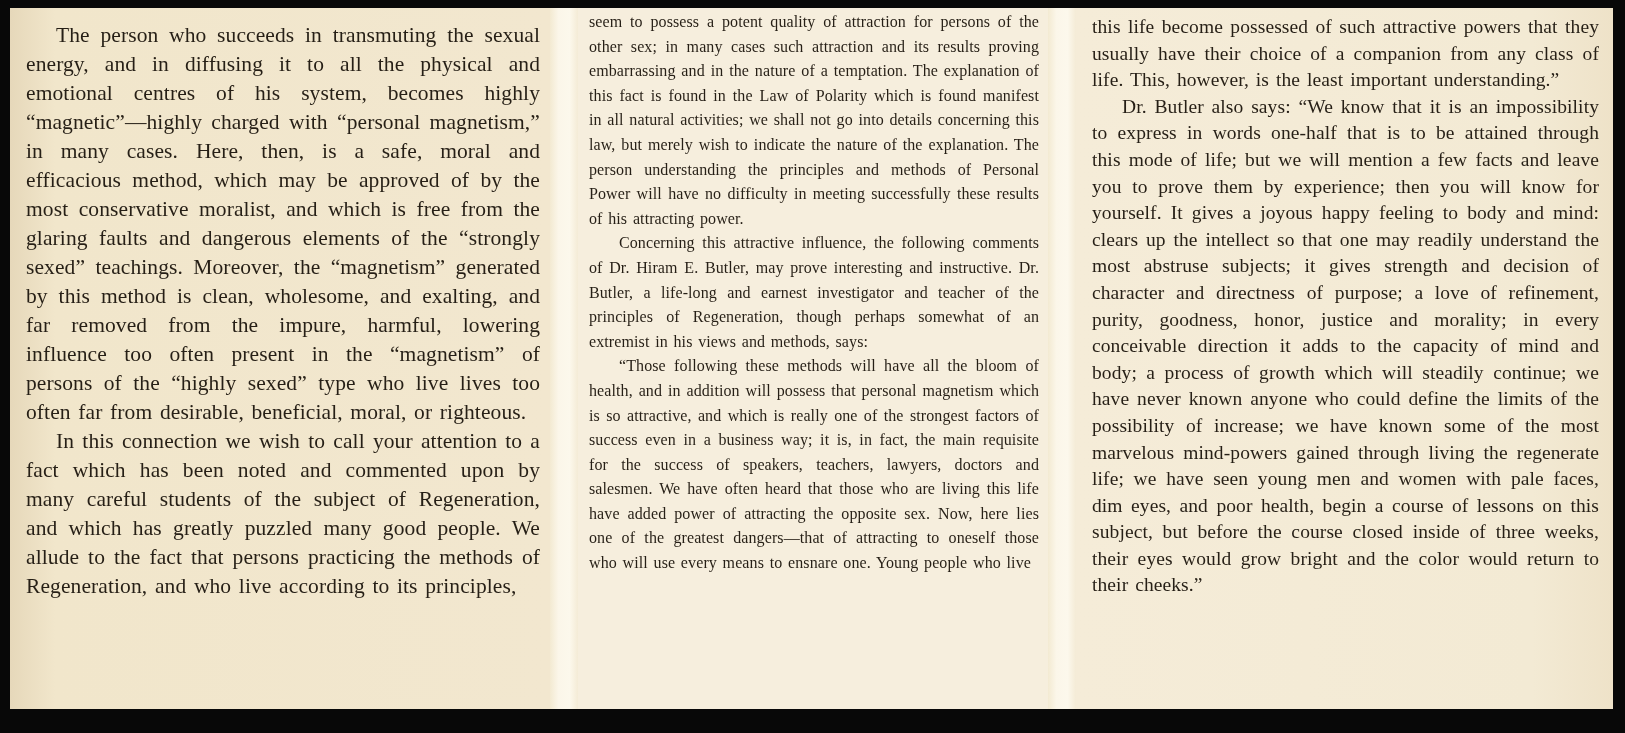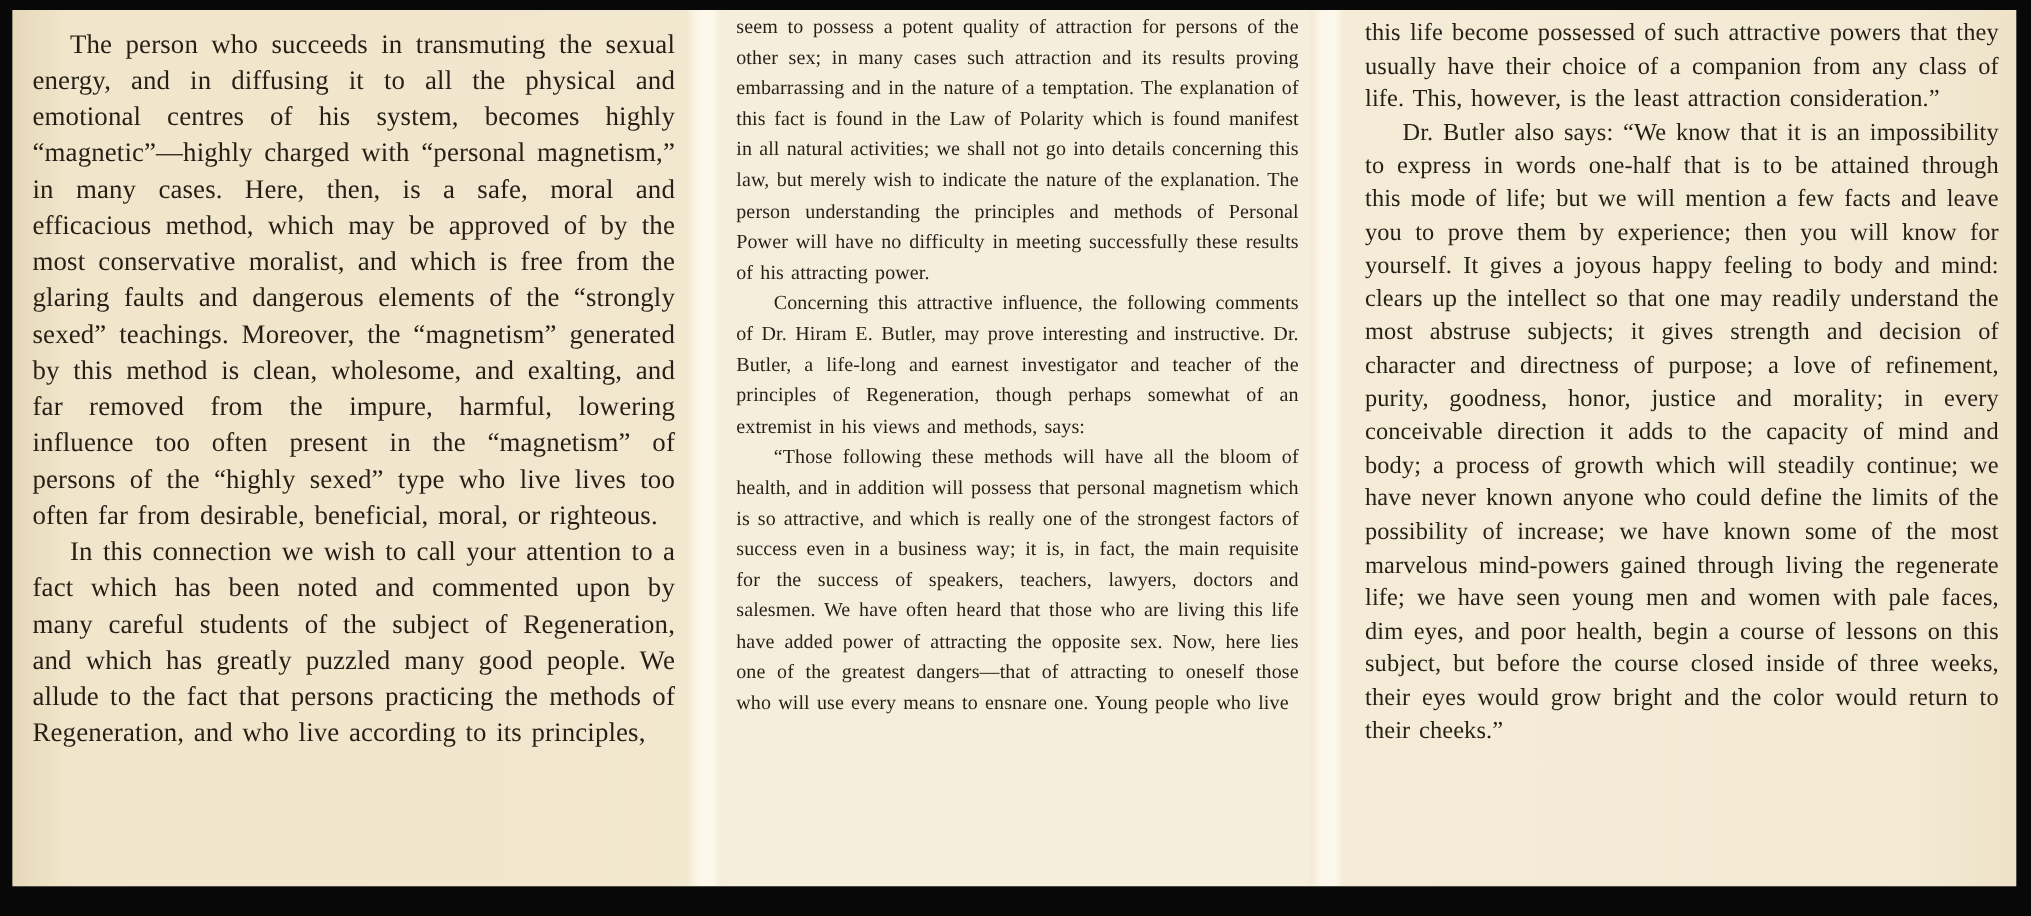--- a/index.html
+++ b/index.html
@@ -78,17 +78,17 @@
 
   <div class="col col2">
     <p class="para">seem to possess a potent quality of attraction for persons of the other sex; in many cases such attraction and its results proving embarrassing and in the nature of a temptation.  The explanation of this fact is found in the Law of Polarity which is found manifest in all natural activities; we shall not go into details concerning this law, but merely wish to indicate the nature of the explanation.  The person understanding the principles and methods of Personal Power will have no difficulty in meeting successfully these results of his attracting power.</p>
     <p class="para indent">Concerning this attractive influence, the following comments of Dr. Hiram E. Butler, may prove interesting and instructive.  Dr. Butler, a life-long and earnest investigator and teacher of the principles of Regeneration, though perhaps somewhat of an extremist in his views and methods, says:</p>
     <p class="para indent">“Those following these methods will have all the bloom of health, and in addition will possess that personal magnetism which is so attractive, and which is really one of the strongest factors of success even in a business way; it is, in fact, the main requisite for the success of speakers, teachers, lawyers, doctors and salesmen.  We have often heard that those who are living this life have added power of attracting the opposite sex.  Now, here lies one of the greatest dangers—that of attracting to oneself those who will use every means to ensnare one.  Young people who live</p>
   </div>
 
   <div class="gutter"></div>
 
   <div class="col col3">
-    <p class="para">this life become possessed of such attractive powers that they usually have their choice of a companion from any class of life.  This, however, is the least attraction consideration.”</p>
+    <p class="para">this life become possessed of such attractive powers that they usually have their choice of a companion from any class of life.  This, however, is the least important understanding.”</p>
     <p class="para indent">Dr. Butler also says: “We know that it is an impossibility to express in words one-half that is to be attained through this mode of life; but we will mention a few facts and leave you to prove them by experience; then you will know for yourself.  It gives a joyous happy feeling to body and mind: clears up the intellect so that one may readily understand the most abstruse subjects; it gives strength and decision of character and directness of purpose; a love of refinement, purity, goodness, honor, justice and morality; in every conceivable direction it adds to the capacity of mind and body; a process of growth which will steadily continue; we have never known anyone who could define the limits of the possibility of increase; we have known some of the most marvelous mind-powers gained through living the regenerate life; we have seen young men and women with pale faces, dim eyes, and poor health, begin a course of lessons on this subject, but before the course closed inside of three weeks, their eyes would grow bright and the color would return to their cheeks.”</p>
   </div>
 
 </div>
 
 </body></html>

